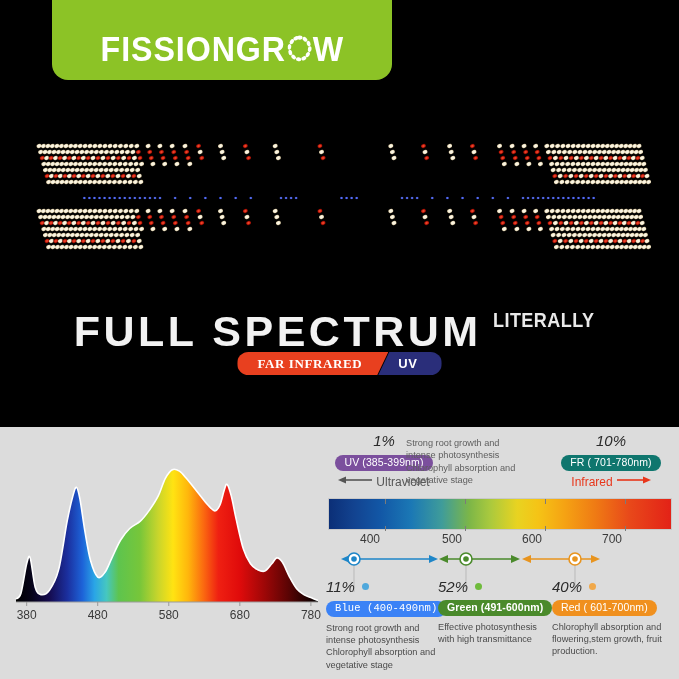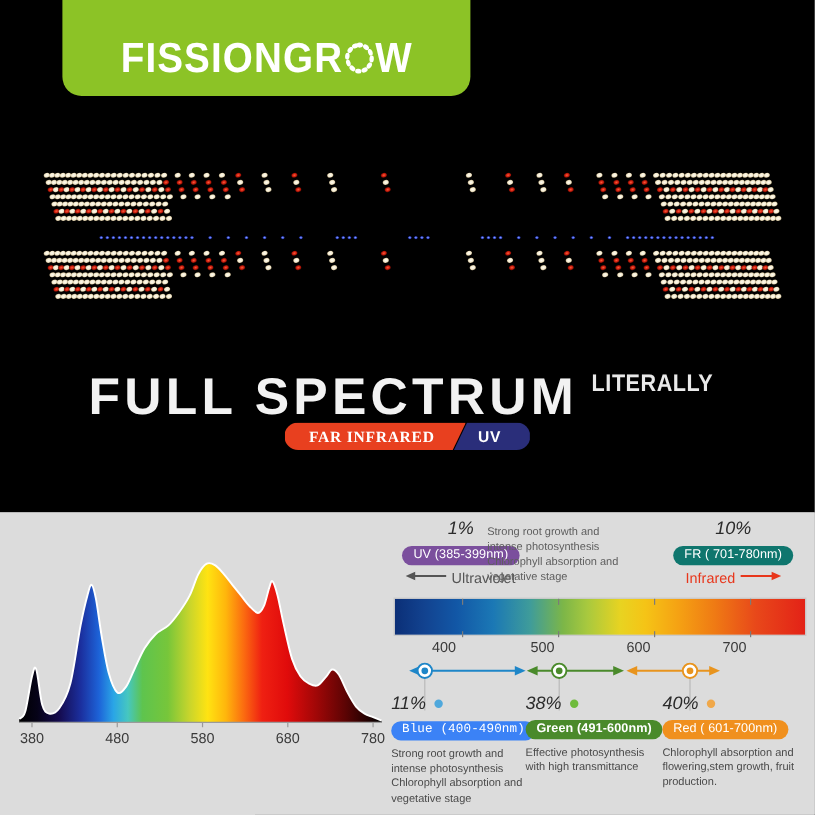--- a/index.html
+++ b/index.html
@@ -1069,21 +1069,21 @@
           <span class="dot" style="background:#4FA8DC;"></span>
         </div>
         <div class="badgerow">
           <span class="badge badge-blue">Blue (400-490nm)</span>
         </div>
         <div class="desc">Strong root growth and intense photosynthesis Chlorophyll absorption and vegetative stage</div>
       </div>
 
       <div class="legend" style="left:112px;">
         <div class="top">
-          <span class="pct">38%</span>
+          <span class="pct">52%</span>
           <span class="dot" style="background:#6FBB3C;"></span>
         </div>
         <div class="badgerow">
           <span class="badge badge-green">Green (491-600nm)</span>
         </div>
         <div class="desc">Effective photosynthesis with high transmittance</div>
       </div>
 
       <div class="legend" style="left:226px;">
         <div class="top">

